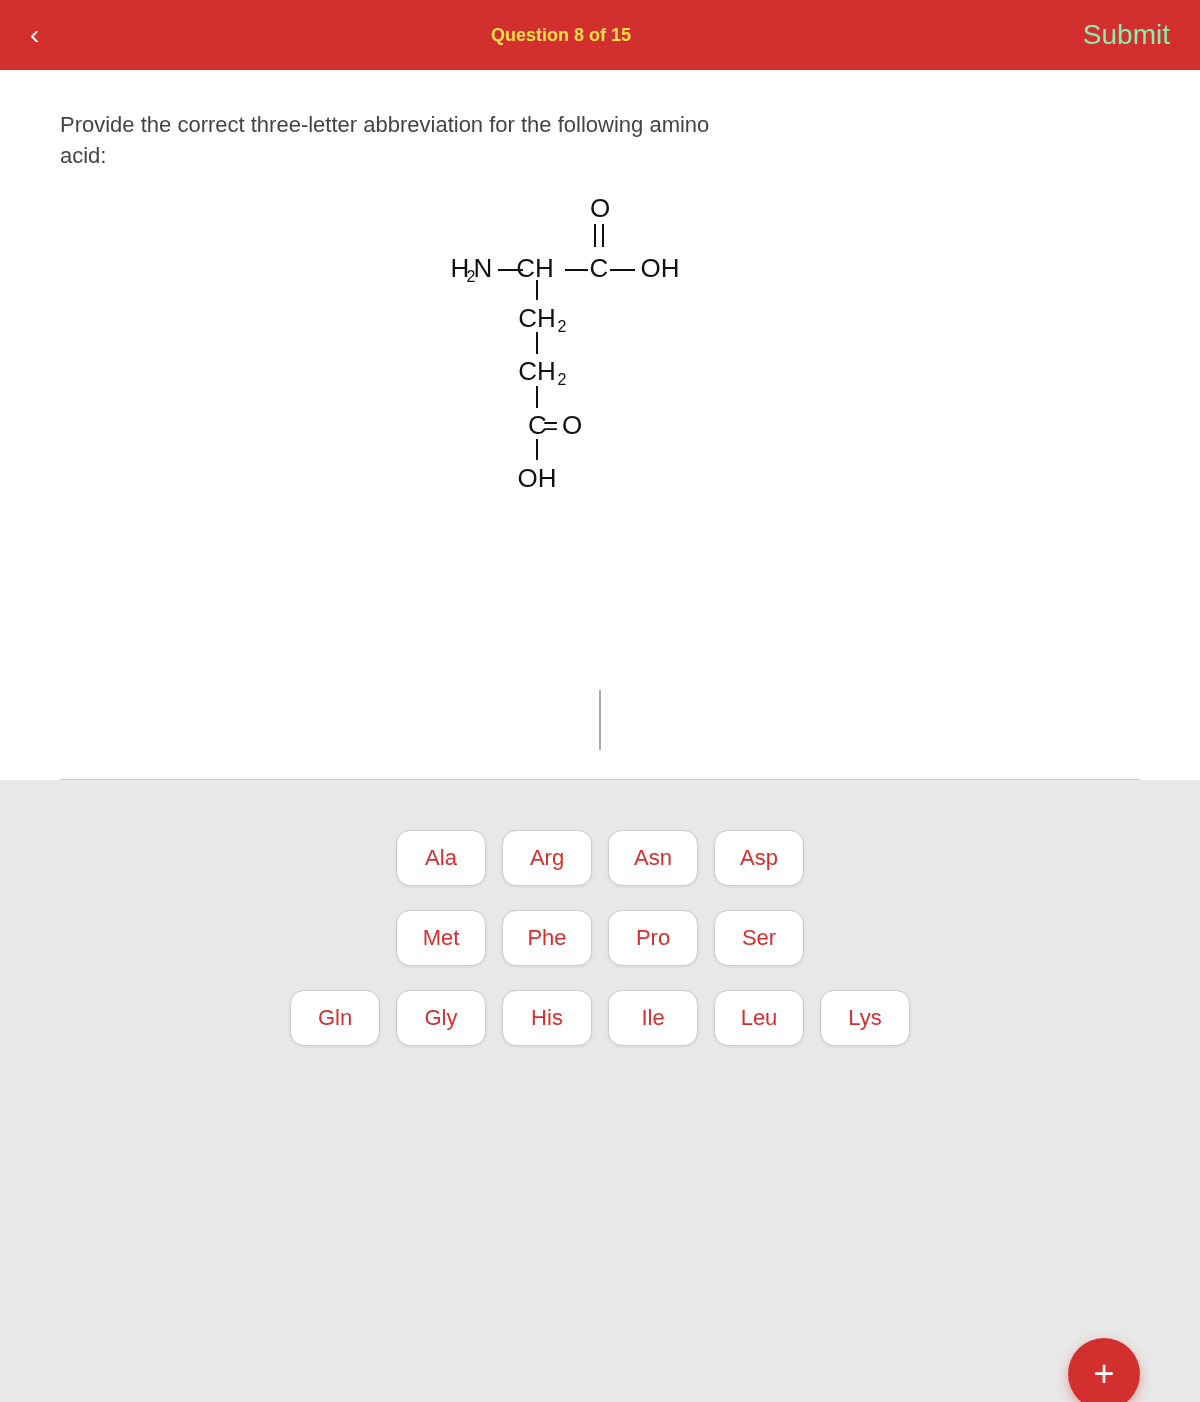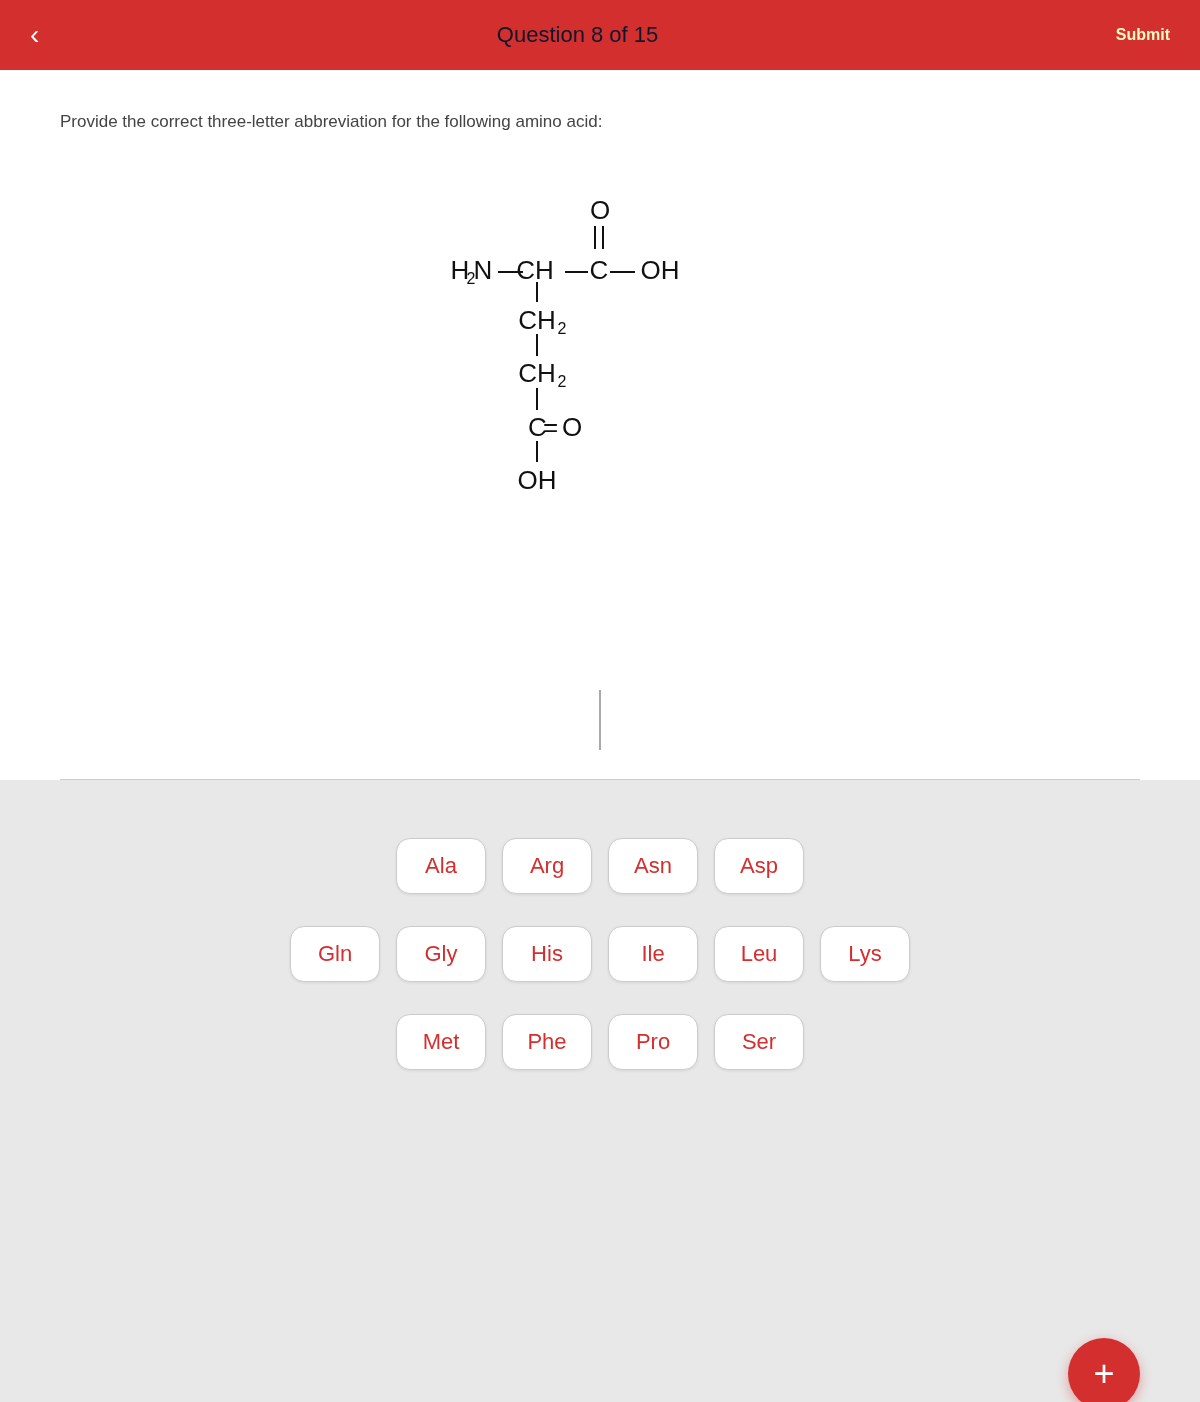--- a/index.html
+++ b/index.html
@@ -28,45 +28,44 @@
 
     .header-back {
       color: white;
       font-size: 28px;
       font-weight: 300;
       cursor: pointer;
       line-height: 1;
     }
 
     .header-title {
-      color: #0f172a;
-      font-size: 22px;
+      color: #fde047;
+      font-size: 18px;
+      font-weight: 700;
+    }
+
+    .header-submit {
+      color: #86efac;
+      font-size: 28px;
       font-weight: 400;
-    }
-
-    .header-submit {
-      color: #fef9c3;
-      font-size: 16px;
-      font-weight: 700;
       cursor: pointer;
     }
 
     
     .question-area {
       background: white;
       padding: 40px 60px 60px 60px;
       min-height: 710px;
       position: relative;
     }
 
     .question-text {
-      font-size: 17px;
+      font-size: 22px;
       color: #444;
       line-height: 1.4;
-      margin-bottom: 40px;
       max-width: 700px;
     }
 
     .answer-cursor {
       width: 2px;
       height: 60px;
       background: #aaa;
       margin-bottom: 0;
     }
 
@@ -99,21 +98,20 @@
       border: 1.5px solid #ccc;
       border-radius: 14px;
       padding: 14px 22px;
       font-size: 22px;
       color: #d32f2f;
       cursor: pointer;
       min-width: 90px;
       text-align: center;
       font-weight: 400;
       box-shadow: 0 1px 3px rgba(0,0,0,0.08);
-      margin-top: 8px;
     }
 
     
     .fab-btn {
       position: absolute;
       bottom: 60px;
       right: 60px;
       width: 72px;
       height: 72px;
       border-radius: 50%;
@@ -201,30 +199,30 @@
 
   <div class="buttons-row">
     <button class="amino-btn">Ala</button>
     <button class="amino-btn">Arg</button>
     <button class="amino-btn">Asn</button>
     <button class="amino-btn">Asp</button>
   </div>
 
 
   <div class="buttons-row">
+    <button class="amino-btn">Met</button>
+    <button class="amino-btn">Phe</button>
+    <button class="amino-btn">Pro</button>
+    <button class="amino-btn">Ser</button>
+  </div>
+
+  <div class="buttons-row">
     <button class="amino-btn">Gln</button>
     <button class="amino-btn">Gly</button>
     <button class="amino-btn">His</button>
     <button class="amino-btn">Ile</button>
     <button class="amino-btn">Leu</button>
     <button class="amino-btn">Lys</button>
   </div>
 
-  <div class="buttons-row">
-    <button class="amino-btn">Met</button>
-    <button class="amino-btn">Phe</button>
-    <button class="amino-btn">Pro</button>
-    <button class="amino-btn">Ser</button>
-  </div>
-
 
   <button class="fab-btn">+</button>
 </div>
 
 </body></html>

